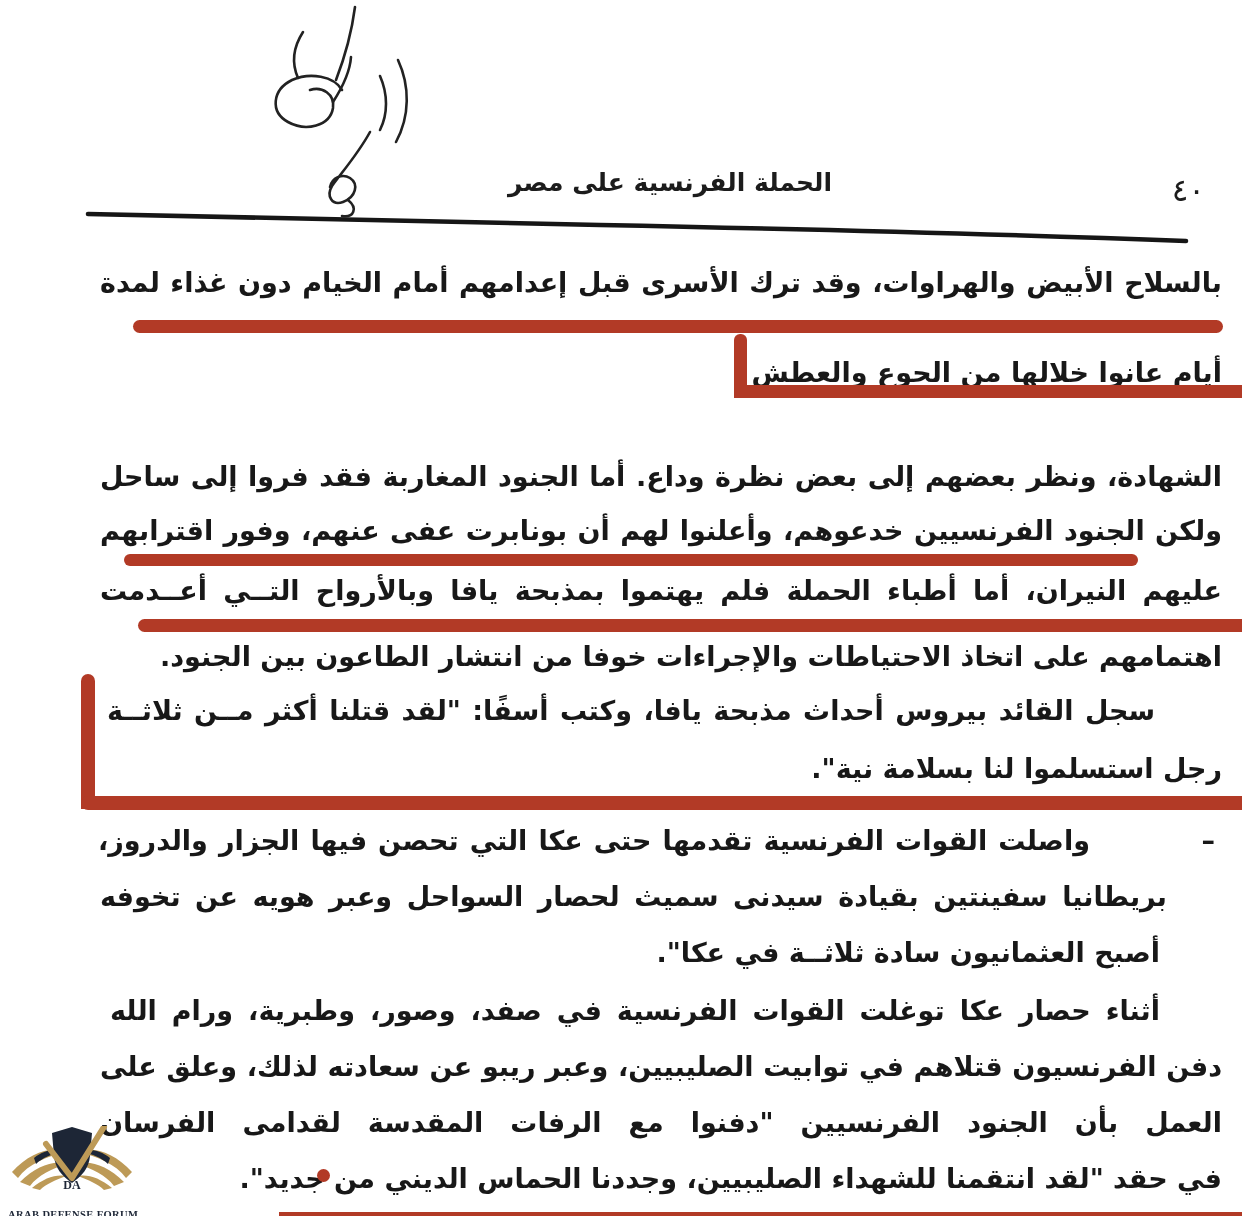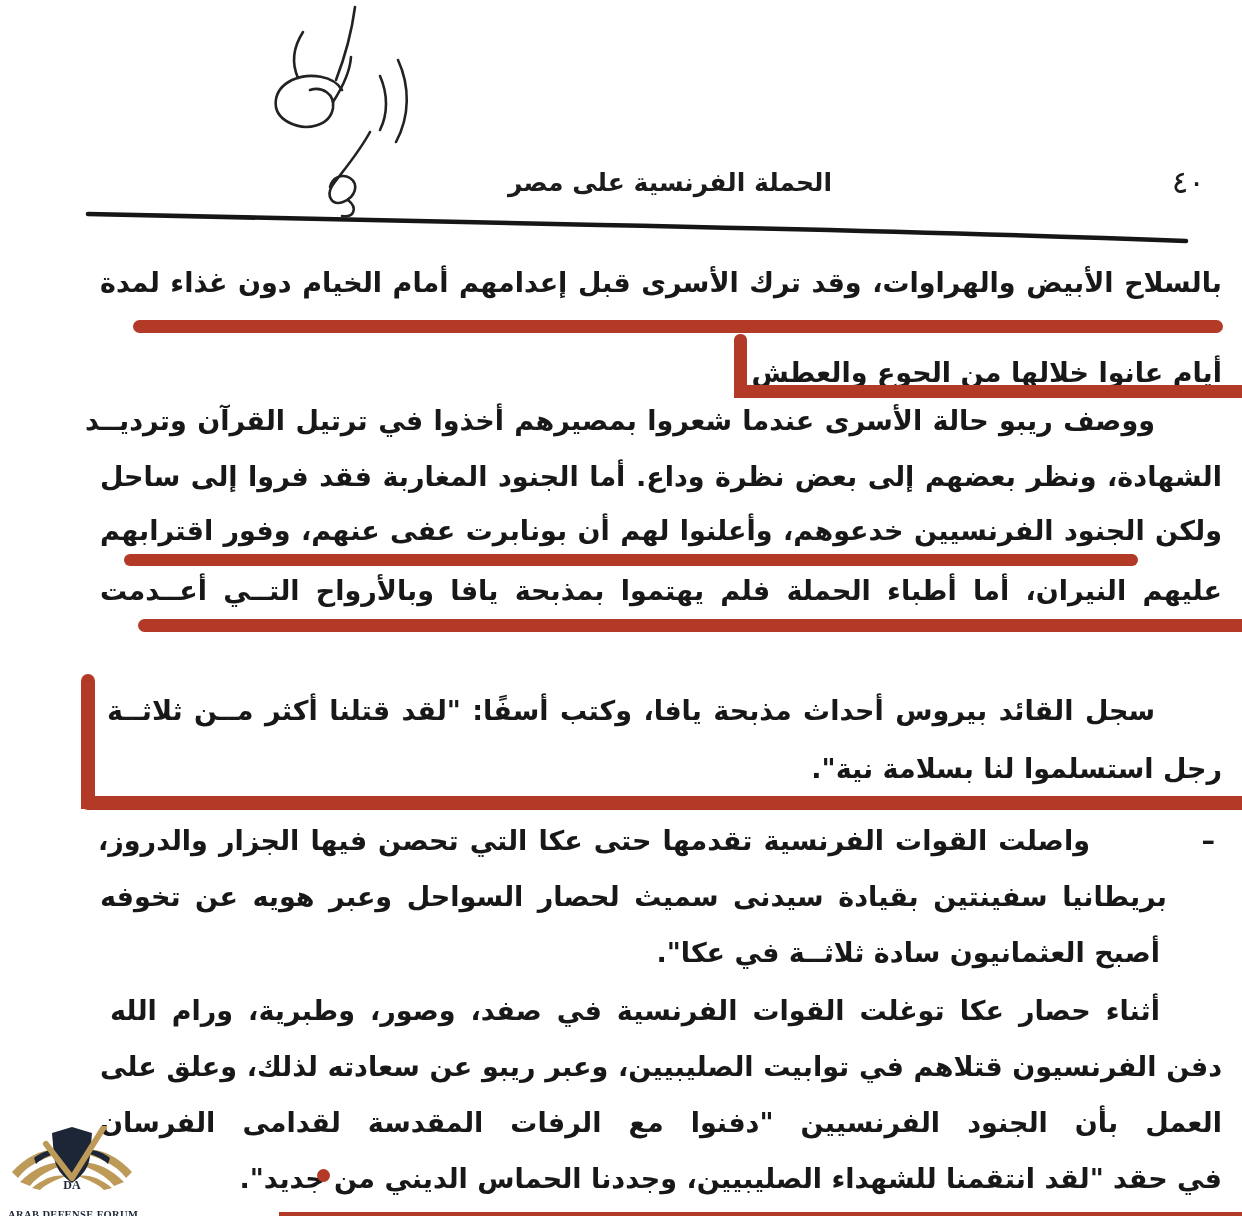--- a/index.html
+++ b/index.html
@@ -15,21 +15,21 @@
     white-space:nowrap; height:42px; line-height:42px;
     letter-spacing:0;
   }
   .just{white-space:normal; text-align:justify; text-align-last:justify; overflow:hidden;}
   .red{position:absolute; background:var(--red);}
   .hdr-title{
     position:absolute; left:430px; top:168px; width:480px; text-align:center;
     direction:rtl; font:700 25px "DejaVu Sans", sans-serif; color:#1c1c1c;
   }
   .pagenum{
-    position:absolute; left:1125px; top:164px; width:80px;
+    position:absolute; left:1125px; top:172px; width:80px;
     direction:rtl; font:400 31px "DejaVu Sans", sans-serif; color:#1c1c1c;
   }
   .wm{position:absolute; left:8px; top:1126px; width:128px; text-align:left;}
   .wm-en{
     font:700 10.5px "Liberation Serif", serif; color:var(--navy);
     letter-spacing:.4px; margin-top:19px; white-space:nowrap;
   }
   .wm-ar{
     direction:rtl; font:700 14px "DejaVu Sans", sans-serif; color:var(--gold);
     margin-top:2px; white-space:nowrap;
@@ -53,24 +53,24 @@
   </svg>
 
   <div class="hdr-title">الحملة الفرنسية على مصر</div>
   <div class="pagenum">٤٠</div>
   <svg class="abs" style="left:0; top:0;" width="1242" height="260" viewBox="0 0 1242 260">
     <path d="M88,214 C250,217 420,221 600,225 C800,229 1000,234 1186,241" fill="none" stroke="#161616" stroke-width="4.6" stroke-linecap="round"></path>
   </svg>
 
   <div class="ln just" style="top:262px; right:20px; width:1122px;">بالسلاح الأبيض والهراوات، وقد ترك الأسرى قبل إعدامهم أمام الخيام دون غذاء لمدة ثلاثة</div>
   <div class="ln" style="top:352px; right:20px;">أيام عانوا خلالها من الجوع والعطش</div>
-  <div class="ln just" style="top:400px; right:87px; width:1070px;">ووصف ريبو حالة الأسرى عندما شعروا بمصيرهم أخذوا في ترتيل القرآن وترديــد</div>
   <div class="ln just" style="top:456px; right:20px; width:1122px;">الشهادة، ونظر بعضهم إلى بعض نظرة وداع. أما الجنود المغاربة فقد فروا إلى ساحل البحر</div>
   <div class="ln just" style="top:510px; right:20px; width:1122px;">ولكن الجنود الفرنسيين خدعوهم، وأعلنوا لهم أن بونابرت عفى عنهم، وفور اقترابهم أطلقــوا</div>
   <div class="ln just" style="top:570px; right:20px; width:1122px;">عليهم النيران، أما أطباء الحملة فلم يهتموا بمذبحة يافا وبالأرواح التــي أعــدمت وانصــب</div>
+  <div class="ln just" style="top:636px; right:20px; width:1062px;">اهتمامهم على اتخاذ الاحتياطات والإجراءات خوفا من انتشار الطاعون بين الجنود.</div>
   <div class="ln just" style="top:690px; right:87px; width:1048px;">سجل القائد بيروس أحداث مذبحة يافا، وكتب أسفًا: "لقد قتلنا أكثر مــن ثلاثــة آلاف</div>
   <div class="ln" style="top:748px; right:20px;">رجل استسلموا لنا بسلامة نية".</div>
   <div class="ln" style="top:820px; right:27px;">–</div>
   <div class="ln just" style="top:820px; right:152px; width:992px;">واصلت القوات الفرنسية تقدمها حتى عكا التي تحصن فيها الجزار والدروز، بينما ارسلت</div>
   <div class="ln just" style="top:876px; right:75px; width:1067px;">بريطانيا سفينتين بقيادة سيدنى سميث لحصار السواحل وعبر هويه عن تخوفه بقوله "لقد</div>
   <div class="ln" style="top:932px; right:82px;">أصبح العثمانيون سادة ثلاثــة في عكا".</div>
   <div class="ln just" style="top:990px; right:82px; width:1050px;">أثناء حصار عكا توغلت القوات الفرنسية في صفد، وصور، وطبرية، ورام الله حيث</div>
   <div class="ln just" style="top:1046px; right:20px; width:1122px;">دفن الفرنسيون قتلاهم في توابيت الصليبيين، وعبر ريبو عن سعادته لذلك، وعلق على هــذا</div>
   <div class="ln just" style="top:1102px; right:20px; width:1122px;">العمل بأن الجنود الفرنسيين "دفنوا مع الرفات المقدسة لقدامى الفرسان الصليبيين"، وأضــاف</div>
   <div class="ln" style="top:1158px; right:20px;">في حقد "لقد انتقمنا للشهداء الصليبيين، وجددنا الحماس الديني من جديد".</div>

